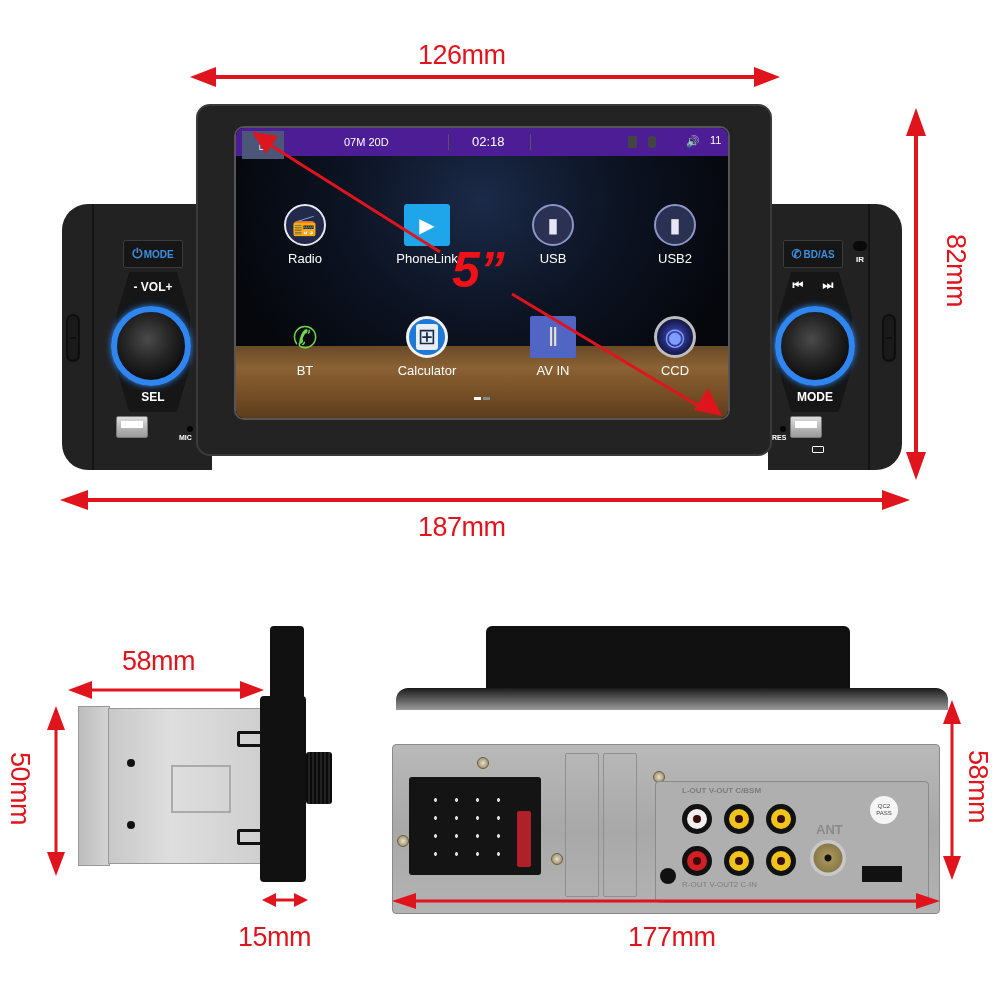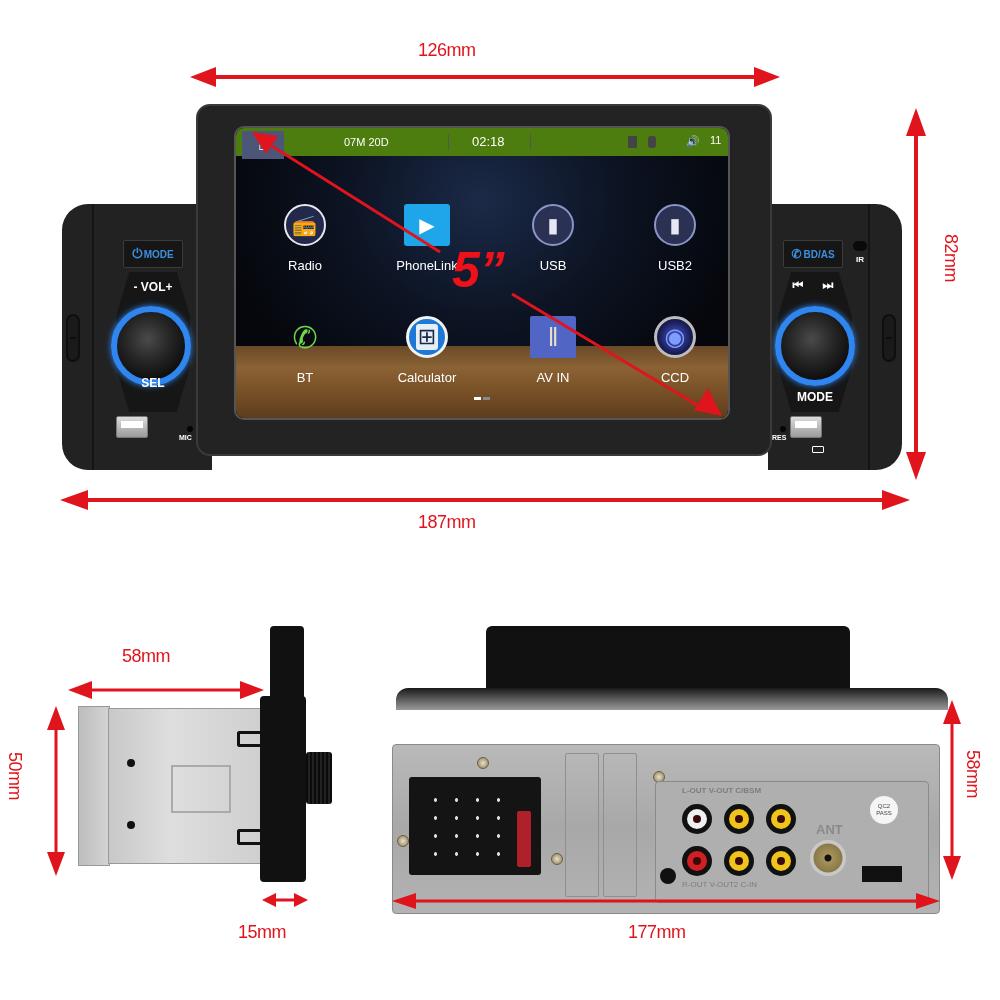--- a/index.html
+++ b/index.html
@@ -1,45 +1,45 @@
 <!DOCTYPE html>
 <html><head>
 <meta charset="utf-8">
 <style>
   * { box-sizing: border-box; margin: 0; padding: 0; }
   html, body { width: 1000px; height: 1000px; background: #ffffff; overflow: hidden; }
   body { position: relative; font-family: "Liberation Sans", sans-serif; }
   .abs { position: absolute; }
-  .dim-label { position: absolute; color: #e0141c; font-family: "Liberation Sans", sans-serif; font-size: 18px; white-space: nowrap; letter-spacing: -0.5px; }
+  .dim-label { position: absolute; color: #e0141c; font-family: "Liberation Sans", sans-serif; font-size: 27px; white-space: nowrap; letter-spacing: -0.5px; }
   .dim-label.vert { writing-mode: vertical-rl; }
 
   
   .side-panel { position: absolute; background: #222223; border-radius: 22px; }
   .side-slot { position: absolute; width: 14px; height: 48px; border: 2px solid #0e0e0e; border-radius: 7px; background: #1a1a1a; }
   .side-slot::after { content: ""; position: absolute; left: 2px; right: 2px; top: 21px; height: 2px; background: #0e0e0e; }
   .btn-box { position: absolute; border: 1px solid #3b3b3b; background: #161616; border-radius: 2px; color: #3d8fe0; font-weight: bold; font-size: 10px; display: flex; align-items: center; justify-content: center; }
   .knob-plate { position: absolute; background: #161616; clip-path: polygon(18% 0, 82% 0, 100% 32%, 100% 68%, 82% 100%, 18% 100%, 0 68%, 0 32%); }
   .knob-ring { position: absolute; border-radius: 50%; border: 6px solid #2f86f0; box-shadow: 0 0 6px #2f86f0; background: radial-gradient(circle at 45% 40%, #4a4a4a 0%, #262626 40%, #0d0d0d 75%); }
   .knob-label { position: absolute; color: #ffffff; font-weight: bold; font-size: 12px; text-align: center; }
   .usb-port { position: absolute; width: 32px; height: 22px; background: linear-gradient(#dcdcdc, #9a9a9a); border-radius: 2px; border: 1px solid #777; }
   .usb-port::after { content: ""; position: absolute; left: 4px; right: 4px; top: 4px; height: 7px; background: #ffffff; }
   .tiny-label { position: absolute; color: #ffffff; font-size: 7px; font-weight: bold; }
   .pin-hole { position: absolute; width: 6px; height: 6px; border-radius: 50%; background: #050505; }
 
   .bezel { position: absolute; background: #232324; border-radius: 14px; border: 2px solid #3a3a3a; }
   .screen-frame { position: absolute; background: #111; border-radius: 10px; border: 2px solid #555; overflow: hidden; }
   .screen-bg { position: absolute; inset: 0; background: radial-gradient(ellipse at 50% 25%, #1b2a48 0%, #0c1322 40%, #05070c 75%); }
   .screen-wood { position: absolute; left: 0; right: 0; bottom: 0; height: 72px; background: linear-gradient(180deg, #6b4a28 0%, #8a6234 30%, #7a5228 60%, #5d3d1c 100%); }
-  .status-bar { position: absolute; left: 0; right: 0; top: 0; height: 28px; background: #4d7c0f; }
+  .status-bar { position: absolute; left: 0; right: 0; top: 0; height: 28px; background: #4c1d95; }
   .home-btn { position: absolute; left: 6px; top: 3px; width: 42px; height: 28px; background: #4b5679; display:flex; align-items:center; justify-content:center; color:#fff; font-size: 16px; }
   .status-text { position: absolute; color: #ffffff; font-size: 11px; top: 8px; }
   .status-sep { position: absolute; top: 6px; width: 1px; height: 16px; background: #555; }
   .app { position: absolute; width: 110px; text-align: center; }
   .app-icon { width: 42px; height: 42px; margin: 0 auto; border-radius: 50%; display: flex; align-items: center; justify-content: center; font-size: 20px; }
-  .app-label { margin-top: 12px; color: #ffffff; font-size: 13px; }
+  .app-label { margin-top: 5px; color: #ffffff; font-size: 13px; }
   .page-dots { position: absolute; bottom: 18px; left: 50%; transform: translateX(-50%); display: flex; gap: 2px; }
   .page-dot { width: 7px; height: 3px; background: #888; }
   .page-dot.active { background: #fff; }
 
   
   .cage { position: absolute; background: linear-gradient(90deg, #c8c8c8, #dedede 40%, #cfcfcf); border: 1px solid #999; }
   .black-part { position: absolute; background: #111111; border-radius: 4px; }
   .rear-plate { position: absolute; background: linear-gradient(180deg, #b9b9b9, #a8a8a8 50%, #b3b3b3); border: 1px solid #8a8a8a; border-radius: 4px; }
   .rca { position: absolute; width: 30px; height: 30px; border-radius: 50%; background: #111; display: flex; align-items: center; justify-content: center; }
   .rca-inner { width: 20px; height: 20px; border-radius: 50%; display: flex; align-items: center; justify-content: center; }
@@ -81,21 +81,21 @@
   <div class="side-panel" style="left:62px;top:204px;width:150px;height:266px;border-radius:26px 0 0 26px">
     <div class="side-slot" style="left:4px;top:110px"></div>
     <div class="abs" style="left:30px;top:0;width:2px;height:266px;background:#151515"></div>
     <div class="btn-box" style="left:61px;top:36px;width:60px;height:28px">
       <span style="font-size:13px;margin-right:1px">⏻</span>
       <span>MODE</span>
     </div>
     <div class="knob-plate" style="left:54px;top:68px;width:74px;height:140px"></div>
     <div class="knob-label" style="left:54px;top:76px;width:74px">- VOL+</div>
     <div class="knob-ring" style="left:49px;top:102px;width:80px;height:80px"></div>
-    <div class="knob-label" style="left:54px;top:172px;width:74px">SEL</div>
+    <div class="knob-label" style="left:54px;top:186px;width:74px">SEL</div>
     <div class="usb-port" style="left:54px;top:212px"></div>
     <div class="pin-hole" style="left:125px;top:222px"></div>
     <div class="tiny-label" style="left:117px;top:230px">MIC</div>
   </div>
 
   <div class="side-panel" style="left:768px;top:204px;width:134px;height:266px;border-radius:0 26px 26px 0">
     <div class="abs" style="left:100px;top:0;width:2px;height:266px;background:#151515"></div>
     <div class="side-slot" style="left:114px;top:110px"></div>
     <div class="btn-box" style="left:15px;top:36px;width:60px;height:28px">
       <span style="font-size:12px;margin-right:2px">✆</span>

